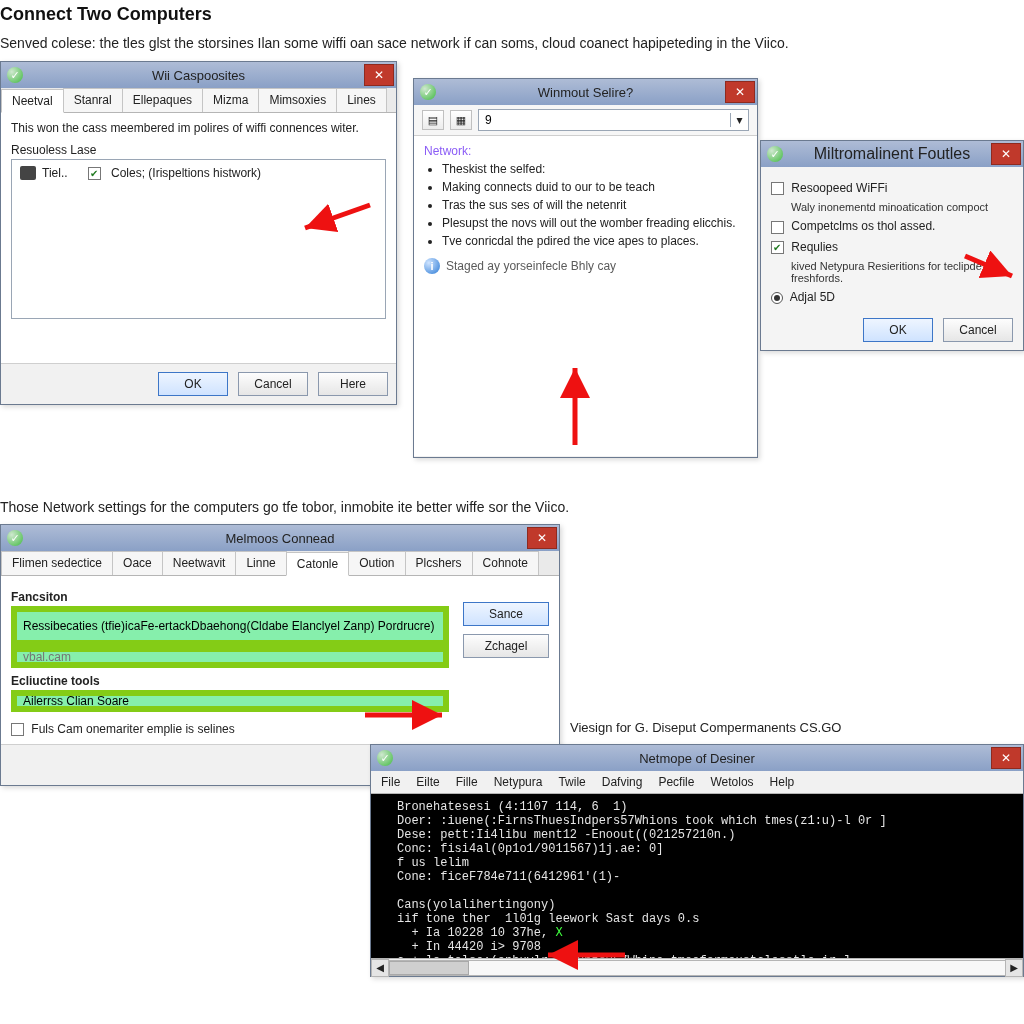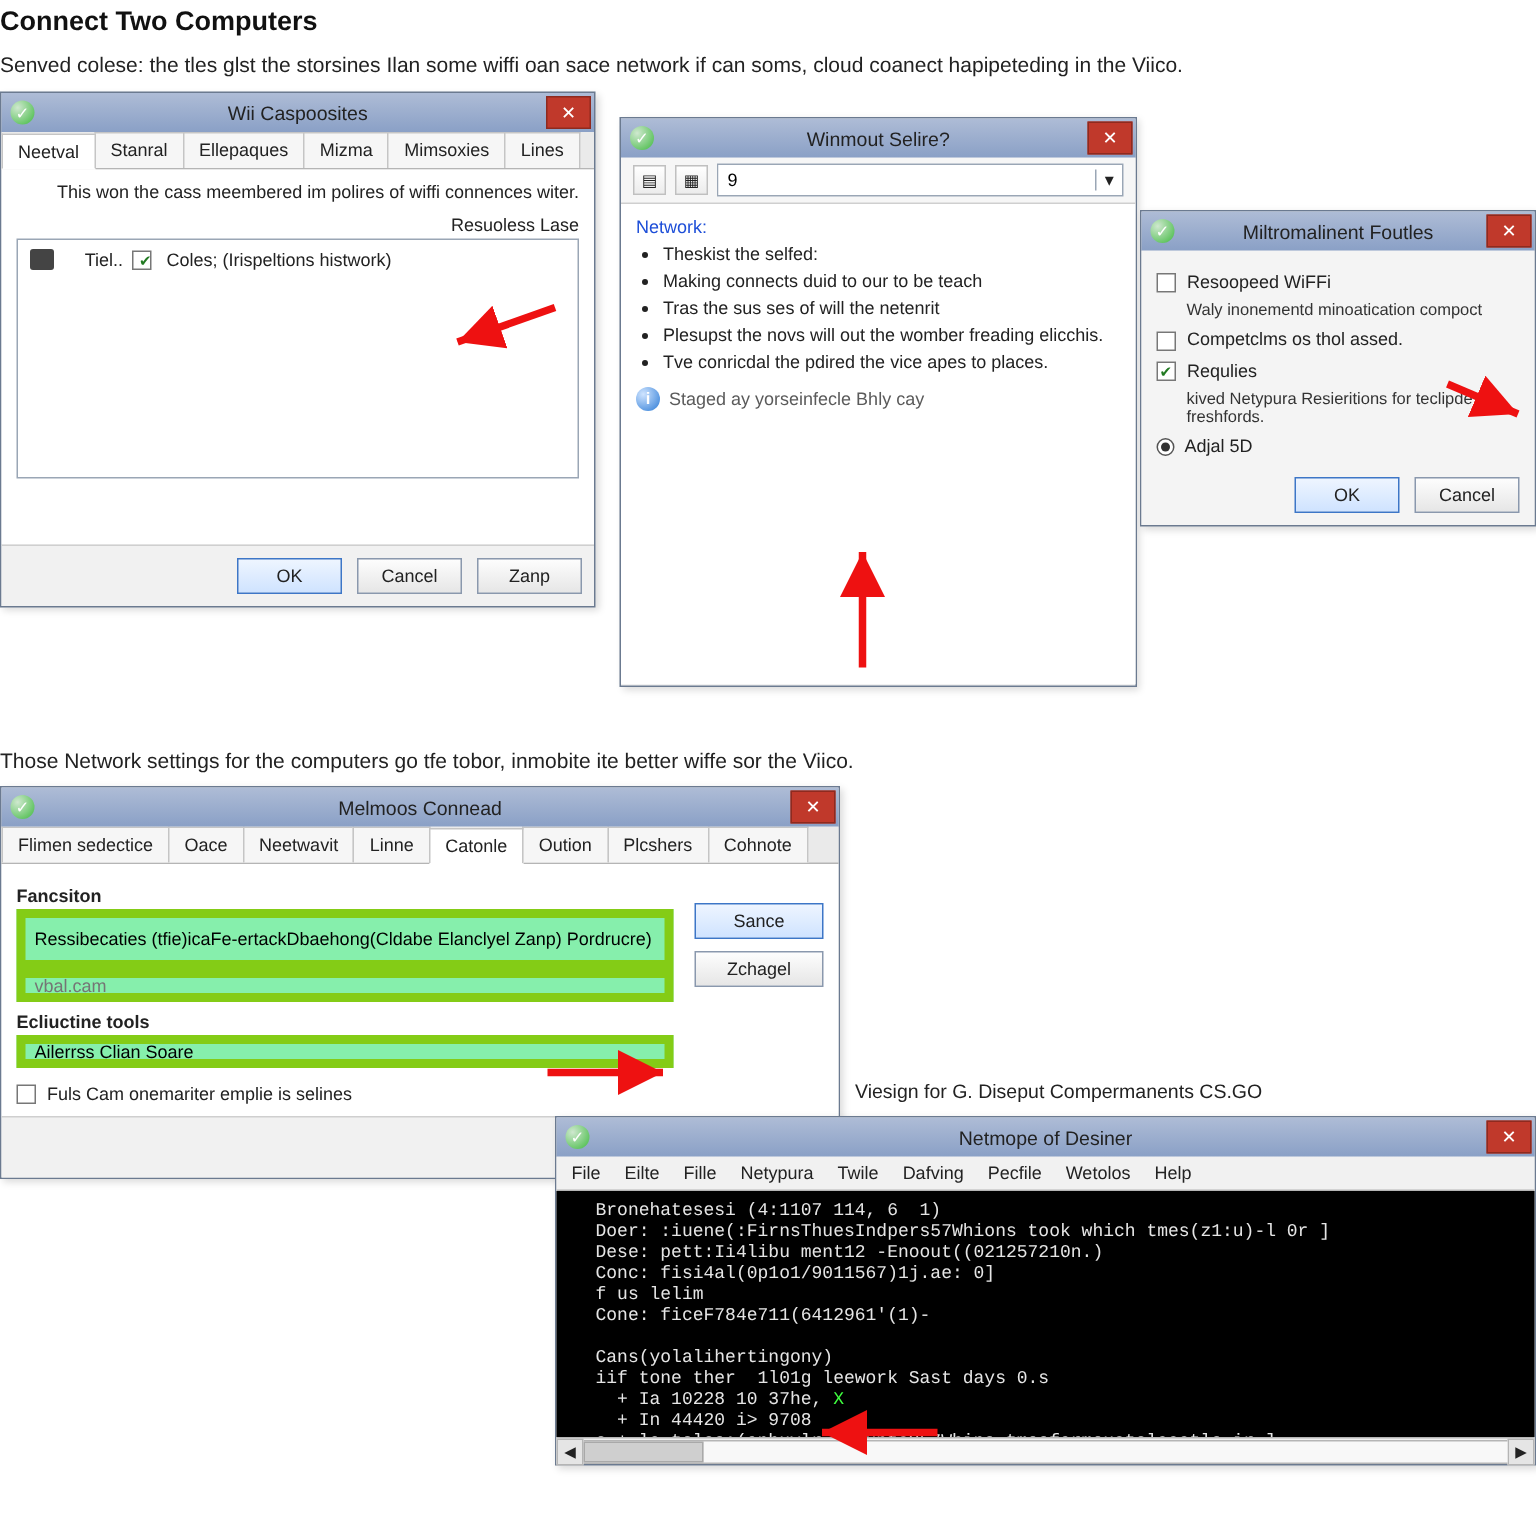--- a/index.html
+++ b/index.html
@@ -177,21 +177,21 @@
   .scrollbar-h .sh-thumb{position:absolute;left:0;top:0;height:100%;width:80px;background:#cfcfcf;border:1px solid #a9a9a9;}
 
   .toolbar-row{display:flex;align-items:center;gap:6px;padding:4px 8px;background:#f6f6f6;border-bottom:1px solid #cfcfcf;}
   .tb-btn{width:22px;height:20px;border:1px solid #c0c0c0;background:linear-gradient(#fff,#ececec);display:flex;align-items:center;justify-content:center;font-size:11px;cursor:pointer;}
 
   .label-head{font-weight:600;margin-top:6px;margin-bottom:2px;}
   .grouplabel{font-size:12px;margin-bottom:2px;}
   .subtext{font-size:11px;color:#333;padding-left:20px;margin-bottom:6px;}
   .staged{color:#5b5b5b;font-size:12px;display:flex;align-items:center;margin-top:10px;}
 
-  .net-label{color:#1d4ed8;font-size:12px;margin-bottom:2px;}
+  .net-label{color:#8b5cf6;font-size:12px;margin-bottom:2px;}
 </style>
 </head>
 <body>
 
 <div style="padding:0 0 0 0;">
   <div class="page-title">Connect Two Computers</div>
   <div class="body-text">Senved colese: the tles glst the storsines Ilan some wiffi oan sace network if can soms, cloud coanect hapipeteding in the Viico.</div>
 </div>
 
 <div class="window" style="left:0;top:78;width:397px;">
@@ -201,36 +201,36 @@
     <div class="closebtn">✕</div>
   </div>
   <div class="tabs">
     <div class="tab active">Neetval</div>
     <div class="tab">Stanral</div>
     <div class="tab">Ellepaques</div>
     <div class="tab">Mizma</div>
     <div class="tab">Mimsoxies</div>
     <div class="tab">Lines</div>
   </div>
-  <div class="pane" style="height:250px;text-align:right;">
+  <div class="pane" style="height:250px;">
     <div style="margin-bottom:8px;">This won the cass meembered im polires of wiffi connences witer.</div>
     <div class="grouplabel">Resuoless Lase</div>
     <div class="listbox">
       <div class="listbox-row">
         <span class="drive-icon"></span>
         <span style="width:40px;">Tiel..</span>
         <span class="check checked"></span>
         <span>Coles; (Irispeltions histwork)</span>
       </div>
     </div>
   </div>
   <div class="btn-row">
     <div class="btn primary">OK</div>
     <div class="btn">Cancel</div>
-    <div class="btn">Zanp</div>
+    <div class="btn">Here</div>
   </div>
 </div>
 
 <div class="window" style="left:413px;top:78px;width:345px;height:380px;">
   <div class="titlebar">
     <span class="tb-icon">✓</span>
     <span class="title">Winmout Selire?</span>
     <div class="closebtn">✕</div>
   </div>
   <div class="toolbar-row">
@@ -253,21 +253,21 @@
     <div class="staged">
       <span class="info-icon">i</span>
       <span>Staged ay yorseinfecle Bhly cay</span>
     </div>
   </div>
 </div>
 
 <div class="window" style="left:760px;top:140px;width:264px;">
   <div class="titlebar">
     <span class="tb-icon">✓</span>
-    <span class="title" style="font-size:13px;">Miltromalinent Foutles</span>
+    <span class="title" style="font-size:16px;">Miltromalinent Foutles</span>
     <div class="closebtn">✕</div>
   </div>
   <div class="pane" style="background:#f4f4f4;">
     <div style="margin:6px 0;">
       <span class="check"></span>
       <span>Resoopeed WiFFi</span>
     </div>
     <div class="subtext">Waly inonementd minoatication compoct</div>
     <div style="margin:6px 0;">
       <span class="check"></span>

